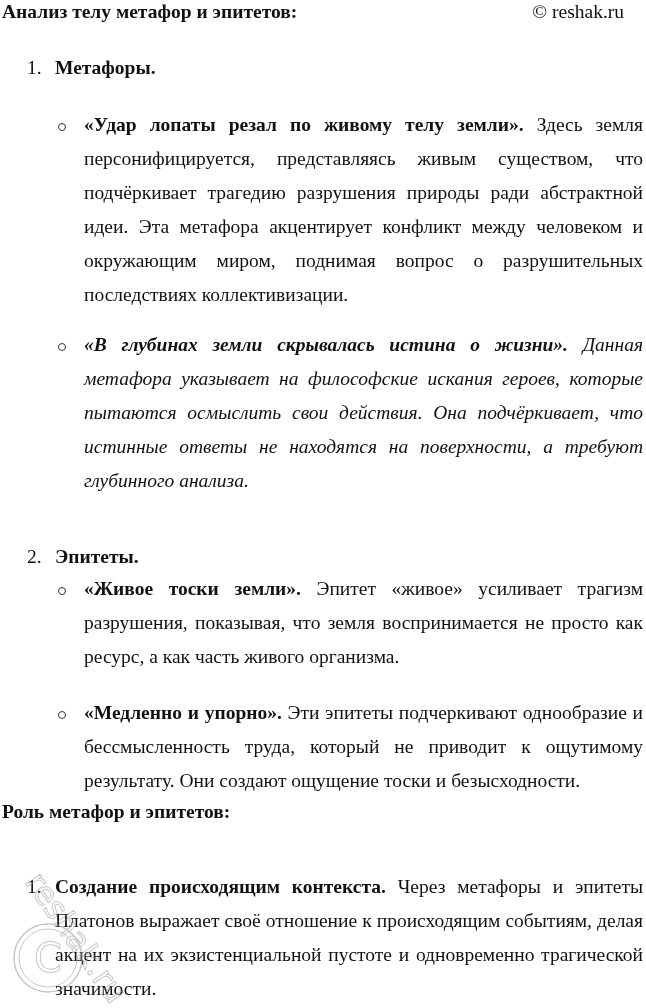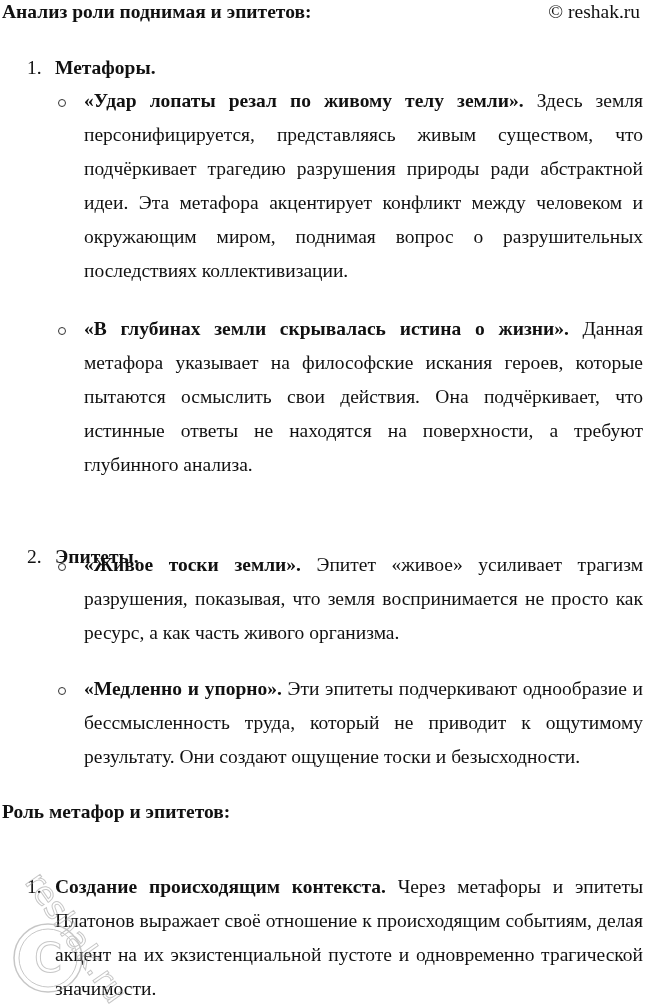--- a/index.html
+++ b/index.html
@@ -6,60 +6,60 @@
   body {
     width: 646px; height: 1008px; overflow: hidden; position: relative;
     font-family: "Liberation Serif", "DejaVu Serif", serif;
     color: #111111; font-size: 19.5px;
   }
   .b { font-weight: bold; }
   .header {
     position: absolute; left: 2px; top: 0; width: 640px; height: 26px;
   }
   .header .title { position: absolute; left: 0; top: 0; font-weight: bold; line-height: 24px; }
-  .header .copy { position: absolute; right: 2px; top: 0; line-height: 24px; }
+  .header .copy { position: absolute; right: 18px; top: 0; line-height: 24px; }
   .num-item { position: absolute; left: 27px; line-height: 24px; }
   .num-item .n { display: inline-block; width: 28px; }
   .bullet {
     position: absolute; left: 84px; width: 559px; line-height: 34px;
-    text-align: justify; text-align-last: left;
+    text-align: justify; text-align-last: left; margin-top: 24px;
   }
   .bullet .dot {
     position: absolute; left: -26px; top: 15px; width: 6px; height: 6px;
     border: 1px solid #333; border-radius: 50%;
   }
   .section-title { position: absolute; left: 2px; font-weight: bold; line-height: 24px; }
   .num-para {
     position: absolute; left: 55px; width: 588px; line-height: 34px;
     text-align: justify; text-align-last: left;
   }
   .num-para .n { position: absolute; left: -28px; top: 0; }
   .watermark {
     position: absolute; left: 10px; top: 840px; width: 150px; height: 168px;
     pointer-events: none; opacity: 0.55;
   }
 </style>
 </head>
 <body>
 
 <div class="header">
-  <span class="title">Анализ роли поднимая и эпитетов:</span>
+  <span class="title">Анализ телу метафор и эпитетов:</span>
   <span class="copy">© reshak.ru</span>
 </div>
 
 <div class="num-item" style="top:43px;margin-top:13px;">
   <span class="n">1.</span><span class="b">Метафоры.</span>
 </div>
 
 <div class="bullet" style="top:84px;">
   <span class="dot"></span>
   <span class="b">«Удар лопаты резал по живому телу земли».</span><span> Здесь земля персонифицируется, представляясь живым существом, что подчёркивает трагедию разрушения природы ради абстрактной идеи. Эта метафора акцентирует конфликт между человеком и окружающим миром, поднимая вопрос о разрушительных последствиях коллективизации.</span>
 </div>
 
-<div class="bullet" style="top:312px;">
+<div class="bullet" style="top:304px;font-style:italic;">
   <span class="dot"></span>
   <span class="b">«В глубинах земли скрывалась истина о жизни».</span><span> Данная метафора указывает на философские искания героев, которые пытаются осмыслить свои действия. Она подчёркивает, что истинные ответы не находятся на поверхности, а требуют глубинного анализа.</span>
 </div>
 
 <div class="num-item" style="top:507px;margin-top:38px;">
   <span class="n">2.</span><span class="b">Эпитеты.</span>
 </div>
 
 <div class="bullet" style="top:548px;">
   <span class="dot"></span>

